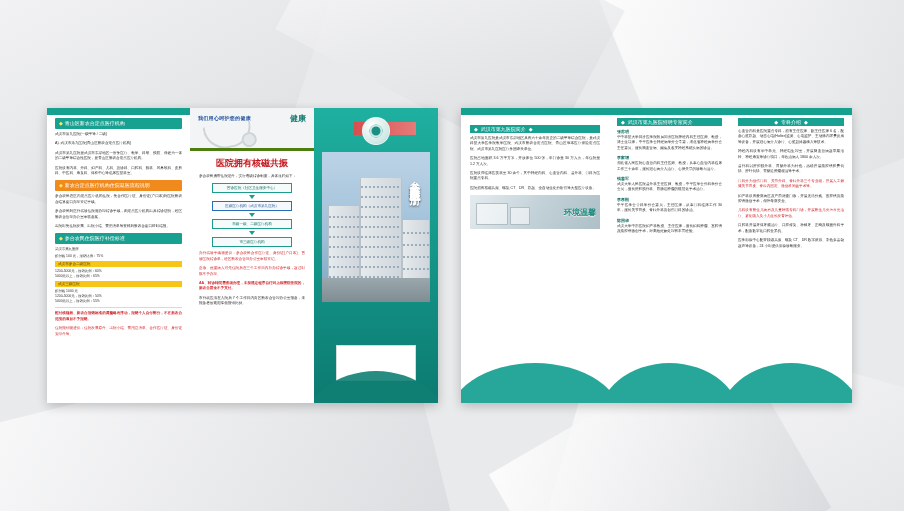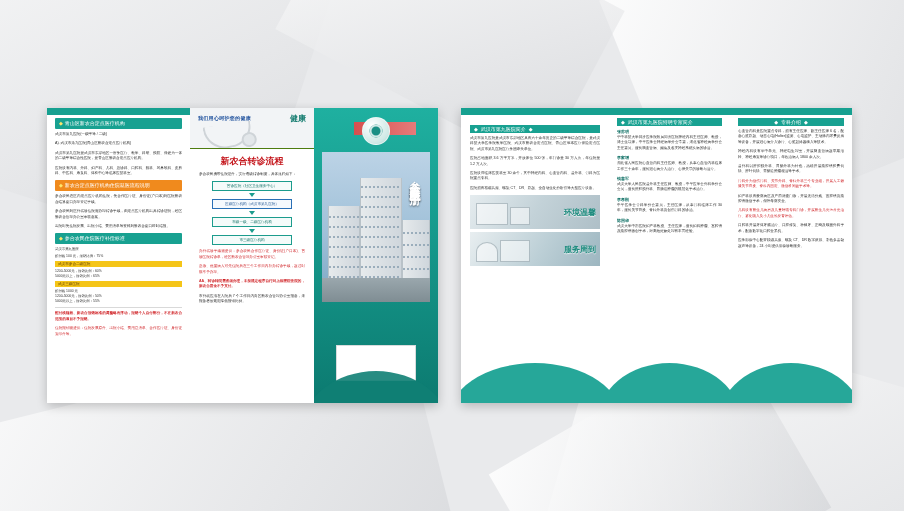--- a/index.html
+++ b/index.html
@@ -88,21 +88,21 @@
   
   .p-l1 { width: 143px; padding: 10px 8px 0 8px; box-sizing: border-box; background:#fff; }
   .rule { height: 1px; background: #d9d9d9; margin: 3px 0; }
   .yellow-bar { background: #f5c518; color:#5a3b00; font-size: 3.6px; padding: 1px 3px; margin: 2px 0; }
   .pct-row { font-size: 3.4px; line-height: 5px; color: #333; }
 
   
   .p-l2 { width: 124px; padding: 0; box-sizing: border-box; background: #fff; }
   .l2-top {
     height: 40px; background: #f2f4f6; position: relative; overflow: hidden;
-    border-bottom: 1px solid #4d7c0f;
+    border-bottom: 3px solid #4d7c0f;
   }
   .l2-logoline {
     position: absolute; left: 8px; top: 7px; font-size: 5px; color: #1d4f9c; font-weight: bold;
     letter-spacing: .3px;
   }
   .l2-health { position: absolute; right: 8px; top: 5px; font-size: 8px; color: #1a7f73; font-weight: bold; }
   .stetho {
     position: absolute; left: 14px; top: 16px; width: 44px; height: 22px;
     border: 2px solid #cfd4d8; border-radius: 0 0 22px 22px; border-top: none;
     transform: rotate(-8deg);
@@ -268,21 +268,21 @@
 
     <div class="spine" style="left:143px"></div>
 
     <div class="panel p-l2">
       <div class="l2-top">
         <div class="l2-logoline">我们用心呵护您的健康</div>
         <div class="l2-health">健康</div>
         <div class="stetho"></div>
       </div>
 
-      <div class="l2-title">新农合转诊流程</div>
+      <div class="l2-title">医院拥有核磁共振</div>
       <div class="l2-body">
         <p class="body-text">参合农民携带住院证件，实行逐级转诊制度，具体流程如下：</p>
         <div class="flowbox">首诊医院（社区卫生服务中心）</div>
         <div class="arrow-dn"></div>
         <div class="flowbox alt">区级医疗机构（武汉市第九医院）</div>
         <div class="arrow-dn"></div>
         <div class="flowbox">市级一级、二级医疗机构</div>
         <div class="arrow-dn"></div>
         <div class="flowbox">市三级医疗机构</div>
       </div>
@@ -358,25 +358,20 @@
         <p class="body-text">医院占地面积 3.6 万平方米，开放床位 500 张，年门诊量 30 万人次，年住院量 1.2 万人次。</p>
         <p class="body-text">医院设置临床医技科室 30 余个，其中神经内科、心血管内科、普外科、骨科为医院重点专科。</p>
         <p class="body-text">医院拥有核磁共振、螺旋 CT、DR、彩超、全自动生化分析仪等大型医疗设备。</p>
 
         <div class="photo-grid">
           <div class="photo-row ph-a">
             <div class="ph-obj" style="left:6px;top:8px;width:30px;height:20px"></div>
             <div class="ph-obj" style="left:40px;top:12px;width:18px;height:16px"></div>
             <div class="cap">环境温馨</div>
           </div>
-          <div class="photo-row ph-c">
-            <div class="ph-obj" style="left:6px;top:10px;width:20px;height:18px;border-radius:50% 50% 0 0"></div>
-            <div class="ph-obj" style="left:30px;top:8px;width:28px;height:20px"></div>
-            <div class="cap">服务周到</div>
-          </div>
         </div>
       </div>
       <div class="teal-wave"></div>
     </div>
 
     <div class="spine" style="left:148px"></div>
 
     <div class="panel p-r2">
       <div class="teal-top"></div>
       <div class="doc-head">

